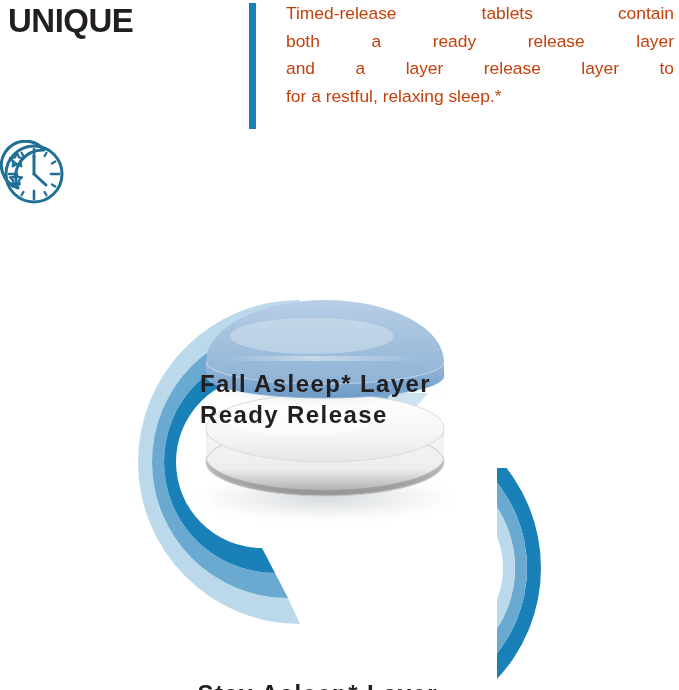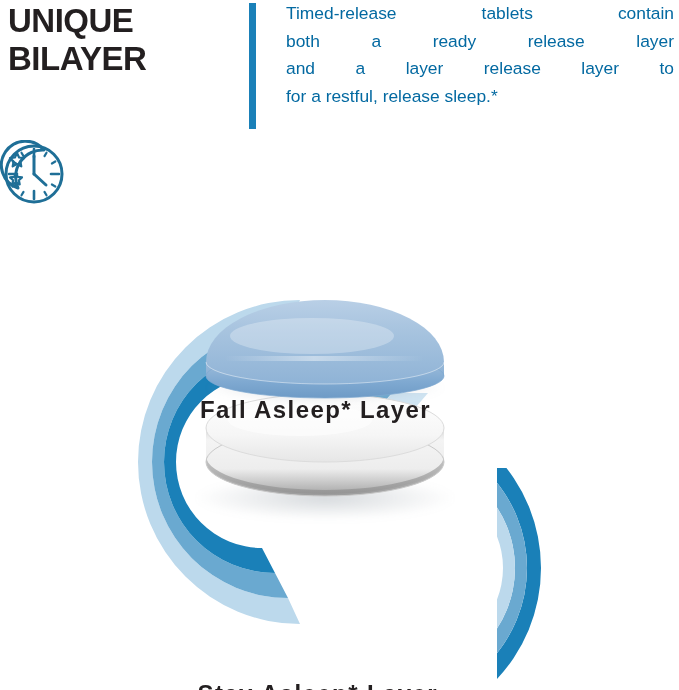--- a/index.html
+++ b/index.html
@@ -23,60 +23,59 @@
   .headline span { display: block; white-space: nowrap; }
 
   .divider {
     position: absolute; left: 249px; top: 3px;
     width: 7px; height: 126px; background: #1a80b8;
   }
 
   .blurb {
     position: absolute; left: 286px; top: 0px; width: 388px;
     font-size: 17.4px; line-height: 27.5px;
-    color: #0369a1; text-align: justify;
+    color: #c2410c; text-align: justify;
   }
   .blurb .ln { display: block; text-align: justify; text-align-last: justify; white-space: nowrap; }
   .blurb .ln.last { text-align-last: left; }
 
   
   .stage { position: absolute; left: 0; top: 140px; width: 679px; height: 550px; }
   .stage svg { position: absolute; left: 0; top: 0; }
 
   
   .lbl {
     position: absolute;
     font-weight: 700; font-size: 24px; line-height: 31px;
     letter-spacing: 1.4px; color: #231f20; white-space: nowrap;
   }
-  .lbl-top { left: 200px; top: 254px; text-align: left; }
+  .lbl-top { left: 200px; top: 228px; text-align: left; }
   .lbl-bottom { left: 160px; top: 538px; text-align: right; width: 278px; }
 
   .icon-moon { position: absolute; left: 131px; top: 241px; width: 64px; height: 64px; }
   .icon-clock { position: absolute; left: 446px; top: 536px; width: 68px; height: 68px; }
 </style>
 </head>
 <body>
 
 <div class="page">
 
   <div class="header">
 
     <div class="headline">
       <span>UNIQUE</span>
-      <span>BILAYER</span>
     </div>
 
     <div class="divider"></div>
 
     <div class="blurb">
       <span class="ln">Timed-release tablets contain</span>
       <span class="ln">both a ready release layer</span>
       <span class="ln">and a layer release layer to</span>
-      <span class="ln last">for a restful, release sleep.*</span>
+      <span class="ln last">for a restful, relaxing sleep.*</span>
     </div>
   </div>
 
   <div class="stage">
     <svg width="679" height="550" viewBox="0 0 679 550" xmlns="http://www.w3.org/2000/svg">
       <defs>
 
         <linearGradient id="domeTop" x1="0" y1="0" x2="0" y2="1">
           <stop offset="0%" stop-color="#b9cfe6"></stop>
           <stop offset="35%" stop-color="#a8c4df"></stop>
@@ -207,20 +206,21 @@
         <line x1="12.7" y1="46.5" x2="16.1" y2="44.5"></line>
         <line x1="12.7" y1="21.5" x2="16.1" y2="23.5"></line>
         <line x1="21.5" y1="12.7" x2="23.5" y2="16.1"></line>
       </g>
       <line x1="34" y1="34" x2="34" y2="16" stroke="#1f6f97" stroke-width="3" stroke-linecap="round"></line>
       <line x1="34" y1="34" x2="46" y2="45" stroke="#1f6f97" stroke-width="3" stroke-linecap="round"></line>
     </svg>
 
     <div class="lbl lbl-top">
       <div>Fall Asleep* Layer</div>
+      <div>Ready Release</div>
     </div>
 
     <div class="lbl lbl-bottom">
       <div>Stay Asleep* Layer</div>
 
     </div>
 
   </div>
 </div>
 

